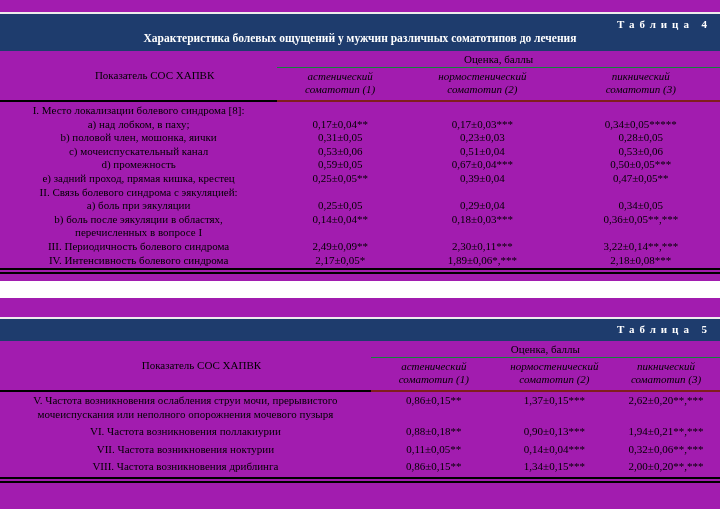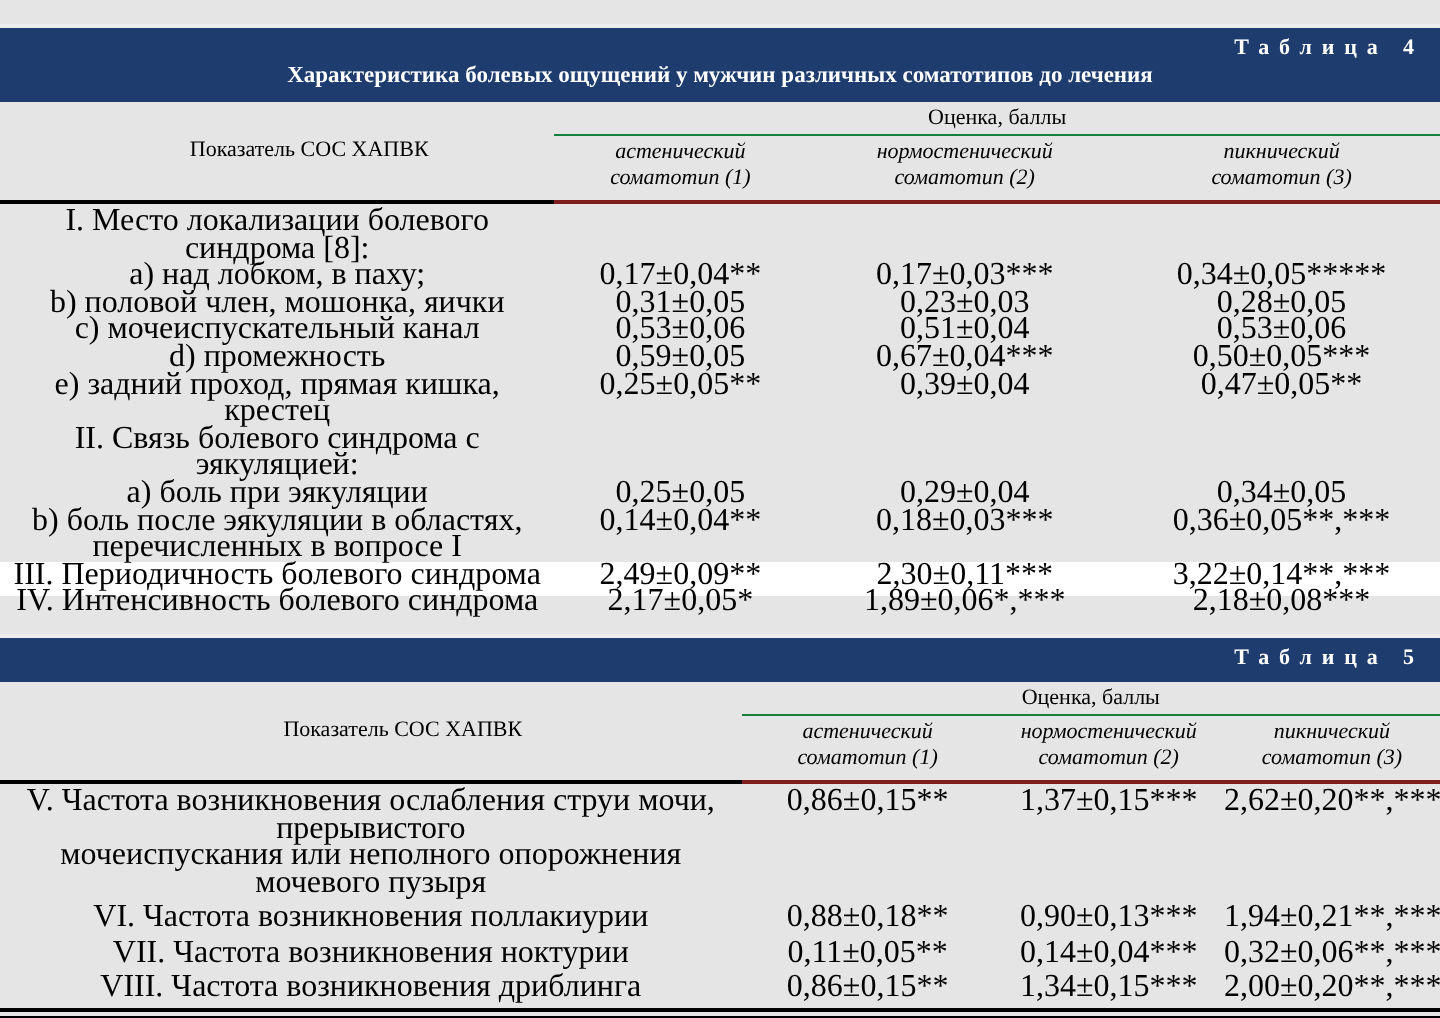--- a/index.html
+++ b/index.html
@@ -1,37 +1,37 @@
 <!DOCTYPE html>
 <html><head>
 <meta charset="utf-8">
 <style>
   html,body{margin:0;padding:0;}
   body{
     width:720px;height:509px;overflow:hidden;
     background:#ffffff;color:#000;
     font-family:"Liberation Serif","DejaVu Serif",serif;
   }
-  .panel{background:#e5e5e5;width:720px;box-sizing:border-box;}
+  .panel{background:#a21caf;width:720px;box-sizing:border-box;}
   .panel-1{height:281px;}
   .panel-2{height:249px;}
   .gap{height:17px;background:#ffffff;}
   .top-strip-1{height:12px;}
   .top-strip-2{height:19px;}
   .lite-line{height:2px;background:#ececec;}
   .navy{background:#1e3c6d;color:#ffffff;padding:2px 0 5px;}
   .caption{font-size:11px;font-weight:bold;letter-spacing:0.45em;text-align:right;padding:1px 8px 0 0;line-height:14px;}
   .title{font-size:11.5px;font-weight:bold;text-align:center;line-height:15px;}
   table{width:100%;border-collapse:collapse;table-layout:fixed;}
   th,td{padding:0;margin:0;}
   thead th{font-weight:normal;font-size:11px;line-height:13px;padding-left:32px;}
   .ind-th{vertical-align:middle;border-bottom:2px solid #000;}
   .score-th{border-bottom:1px solid #15803d;padding:2px 0 1px;}
   .col-th{white-space:pre-line;border-bottom:2px solid #7f1d1d;padding:2px 0 4px;vertical-align:top;font-style:italic;}
-  tbody td{text-align:center;vertical-align:top;font-size:16px;}
+  tbody td{text-align:center;vertical-align:top;font-size:11px;}
   .t4 tbody td{line-height:13.6px;}
   .t5 tbody td{line-height:13.5px;padding:2px 0;}
   .row-label{white-space:pre-line;}
   .first-row td{padding-top:2px;}
   .double-rule{border-top:2px solid #000;border-bottom:2px solid #000;height:2px;margin-top:1px;}
 </style>
 </head>
 <body>
 
 <div class="panel panel-1">

